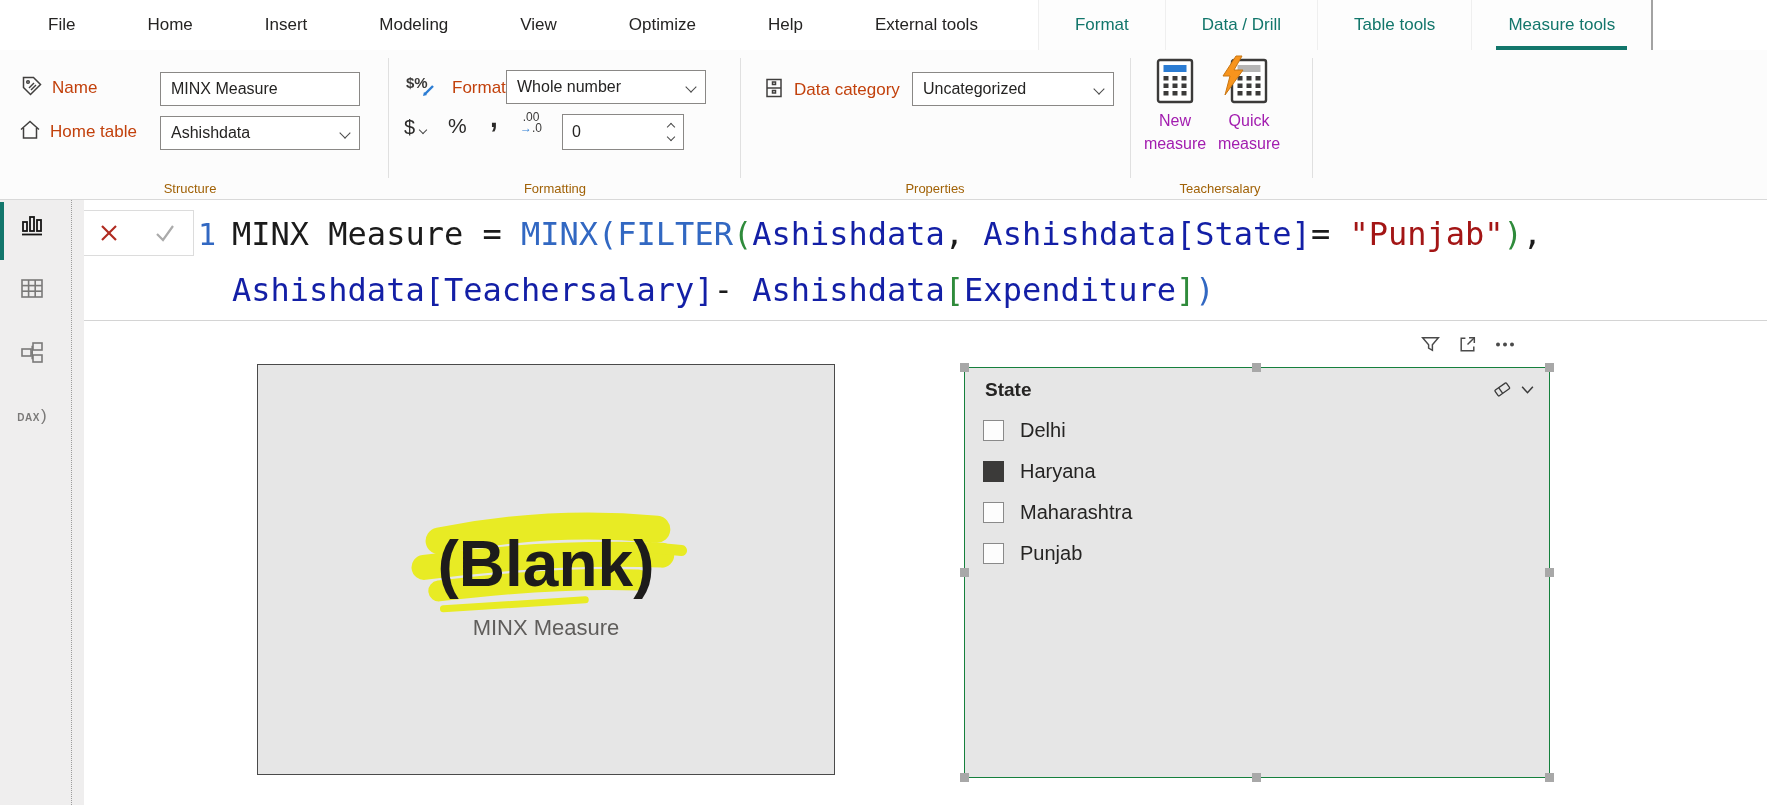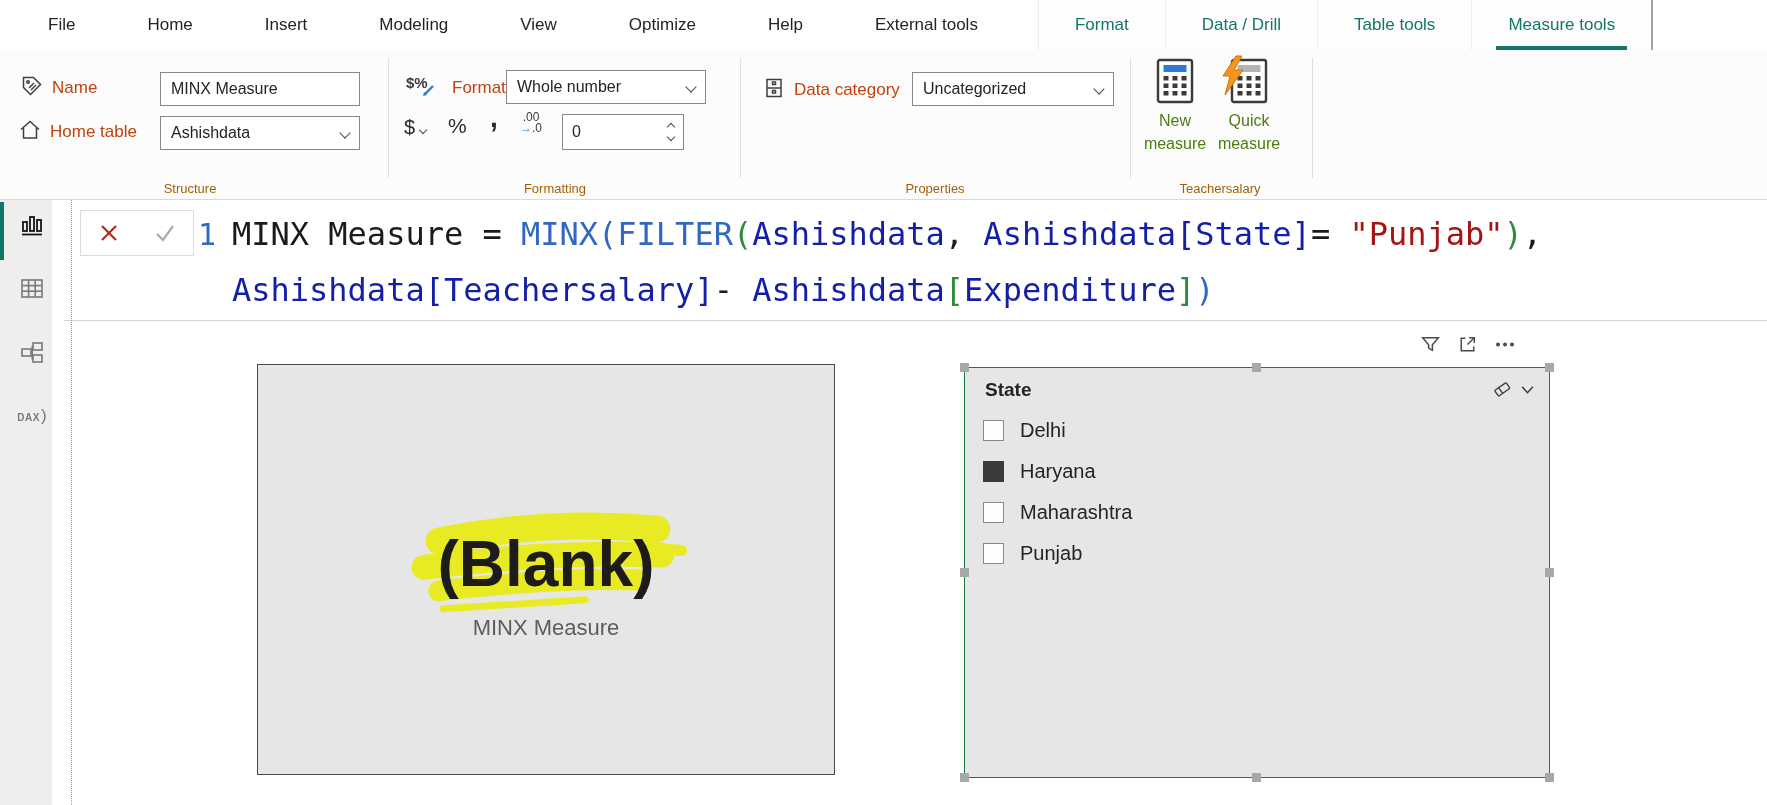--- a/index.html
+++ b/index.html
@@ -55,42 +55,42 @@
   .decico .bot b{color:#2b7cd3;font-style:normal;font-weight:normal;}
   .spin{position:absolute;left:562px;top:64px;width:122px;height:36px;border:1px solid #8a8886;background:#fff;
         display:flex;align-items:center;justify-content:space-between;padding:0 9px;font-size:16px;box-sizing:border-box;}
   .spin-arrows{display:flex;flex-direction:column;align-items:center;}
   .spin-arrows .chev{width:5px;height:5px;}
   .spin-arrows .up{margin-bottom:4px;}
   .bigbtn{position:absolute;top:8px;width:74px;display:flex;flex-direction:column;align-items:center;cursor:pointer;}
   #btn-new{left:1138px;}
   #btn-quick{left:1212px;}
   .bigbtn .icon{position:relative;width:40px;height:46px;}
-  .bigbtn .cap{font-size:16px;color:#4d7c0f;line-height:23px;text-align:center;margin-top:5px;white-space:nowrap;}
+  .bigbtn .cap{font-size:16px;color:#a21caf;line-height:23px;text-align:center;margin-top:5px;white-space:nowrap;}
   .bolt{position:absolute;left:-9px;top:-3px;}
 
   
   .formulabar{position:absolute;left:64px;top:200px;width:1703px;height:121px;background:#fff;
               border-bottom:1px solid #d4d4d4;box-sizing:border-box;}
   .commit{position:absolute;left:16px;top:10px;width:112px;height:44px;border:1px solid #dcdcdc;background:#fff;
           display:flex;align-items:center;justify-content:space-around;}
   .gutter{position:absolute;left:134px;top:9px;font-family:"DejaVu Sans Mono","Liberation Mono",monospace;
           font-size:30px;line-height:52px;color:#3268C2;}
   .fx-line{position:absolute;left:168px;font-family:"DejaVu Sans Mono","Liberation Mono",monospace;
            font-size:32px;line-height:52px;white-space:pre;}
   #fxl1{top:8px;}
   #fxl2{top:64px;}
   .tok-plain{color:#1b1b1b;}
   .tok-fn{color:#3268C2;}
   .tok-id{color:#131FA6;}
   .tok-str{color:#A31515;}
   .tok-grn{color:#2F8B3B;}
 
   
-  .sidebar{position:absolute;left:0;top:200px;width:52px;height:605px;background:#efeeee;}
+  .sidebar{position:absolute;left:0;top:200px;width:84px;height:605px;background:#efeeee;}
   .active-bar{position:absolute;left:0;top:2px;width:4px;height:58px;background:#12766B;}
   .side-ico{position:absolute;left:0;width:64px;display:flex;justify-content:center;cursor:pointer;}
   #sv-report{top:12px;}
   #sv-table{top:76px;}
   #sv-model{top:140px;}
   #sv-dax{top:206px;align-items:baseline;color:#7a7978;}
   #sv-dax .dax-txt{font-size:10px;font-weight:bold;letter-spacing:0.5px;}
   #sv-dax .dax-paren{font-size:17px;font-weight:400;margin-left:1px;}
   .dotline{position:absolute;left:71px;top:200px;height:605px;width:0;border-left:1px dotted #9c9c9c;}
 

